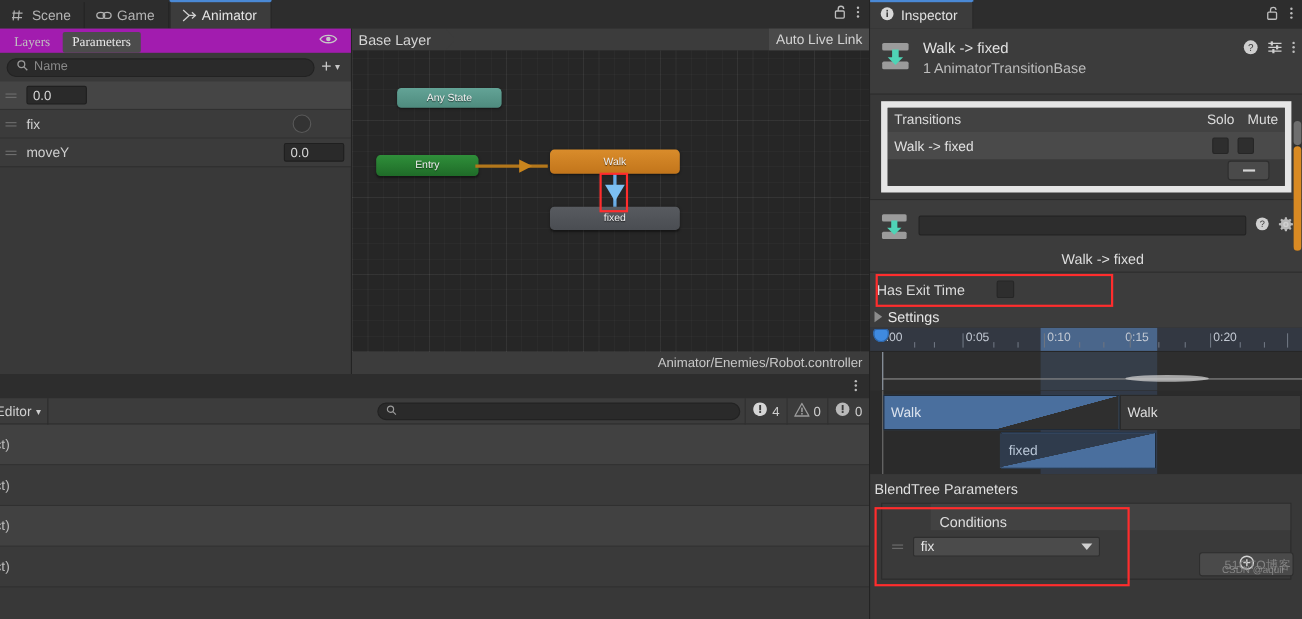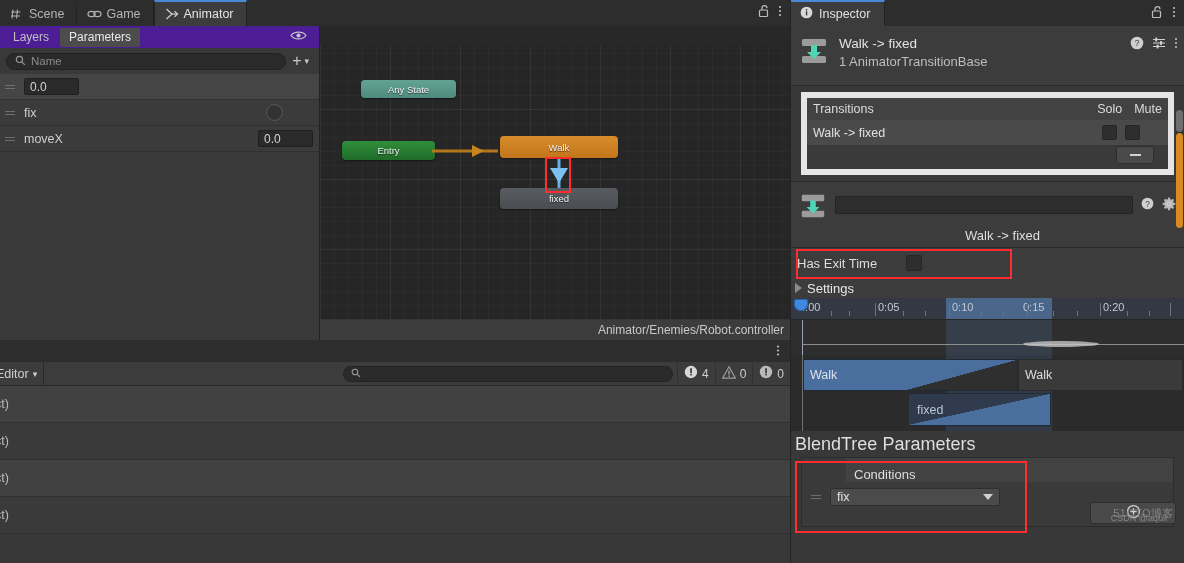--- a/index.html
+++ b/index.html
@@ -33,21 +33,21 @@
     border-top: 2px solid #4a89d6;
     border-left: 1px solid #232323;
     border-right: 1px solid #232323;
     height: 26px;
   }
   .tab-ico { width: 14px; height: 14px; display: inline-block; position: relative; }
   .tabbar-right { margin-left: auto; display: flex; align-items: center; gap: 8px; padding: 0 8px 5px 0; }
 
   
   #params-panel { left: 0; top: 26px; width: 320px; height: 314px; background: #393939; border-right: 1px solid #232323; }
-  .subtabbar { height: 22px; background: #4c1d95; display: flex; align-items: center; padding-left: 4px; gap: 2px; position: relative; }
+  .subtabbar { height: 22px; background: #a21caf; display: flex; align-items: flex-end; padding-left: 4px; gap: 2px; position: relative; font-family: Liberation Serif, serif; }
   .subtab { height: 19px; padding: 0 9px; display: flex; align-items: center; font-size: 12px; color: #c0c0c0; border-radius: 2px; }
   .subtab.selected { background: #4c4c4c; color: #e8e8e8; }
   .eye-wrap { position: absolute; right: 12px; top: 3px; }
 
   .searchrow { height: 26px; display: flex; align-items: center; padding: 0 6px; gap: 6px; }
   .searchbox {
     flex: 1; height: 17px; background: #2a2a2a; border: 1px solid #222; border-radius: 9px;
     display: flex; align-items: center; padding: 0 8px; gap: 5px; color: #8a8a8a; font-size: 11.5px;
   }
   .plusbtn { display: flex; align-items: center; gap: 3px; color: #c8c8c8; font-size: 16px; padding-right: 4px; }
@@ -232,21 +232,21 @@
   .clipbar.fixed1 { background: #4a6f9e; color: #b9c6d6; }
   .fade-r {
     position: absolute; top: 0; bottom: 0; right: 0;
     background: linear-gradient(to bottom right, transparent 49.5%, #2f2f2f 50%);
   }
   .fade-r2 {
     position: absolute; top: 0; bottom: 0; right: 0;
     background: linear-gradient(to bottom right, transparent 49.5%, #35465c 50%);
   }
 
-  .bt-params { height: 26px; display: flex; align-items: center; padding-left: 4px; font-size: 18px; color: #dedede; }
+  .bt-params { height: 26px; display: flex; align-items: center; padding-left: 4px; font-size: 13px; color: #dedede; }
 
   .cond-box { margin: 0 10px; border: 1px solid #2c2c2c; background: #3a3a3a; }
   .cond-head { height: 24px; background: #424242; display: flex; align-items: flex-end; padding-left: 8px; font-size: 13px; color: #dedede; margin-left: 44px; }
   .cond-item { height: 30px; display: flex; align-items: center; padding: 0 8px; gap: 8px; }
   .cond-drop {
     width: 170px; height: 18px; background: #4b4b4b; border: 1px solid #2e2e2e; border-radius: 2px;
     display: flex; align-items: center; padding: 0 6px; font-size: 12.5px; color: #e4e4e4;
   }
   .drop-caret { margin-left: auto; width: 0; height: 0; border-left: 5px solid transparent; border-right: 5px solid transparent; border-top: 6px solid #d0d0d0; }
   .cond-foot { height: 14px; }
@@ -370,26 +370,33 @@
         <span class="grip"></span>
         <span class="param-float">0.0</span>
       </div>
       <div class="param-row norm">
         <span class="grip"></span>
         <span class="param-name">fix</span>
         <span class="param-bool"></span>
       </div>
       <div class="param-row norm">
         <span class="grip"></span>
-        <span class="param-name">moveX</span>
+        <span class="param-name">moveY</span>
         <span class="param-float">0.0</span>
       </div>
     </div>
 
     <div class="abs" id="graph-panel">
+      <div class="graph-breadcrumb">
+        <span>Base Layer</span>
+        <span class="bc-arrow"></span>
+        <span class="live-link">
+          <span>Auto Live Link</span>
+        </span>
+      </div>
 
       <div class="graph-canvas">
         <div class="node node-any" style="left:41px; top:34px; width:95px; height:18px;">
           <span>Any State</span>
         </div>
         <div class="node node-entry" style="left:22px; top:95px; width:93px; height:19px;">
           <span>Entry</span>
         </div>
 
         <svg class="abs" style="left:112px; top:96px;" width="72" height="18">

